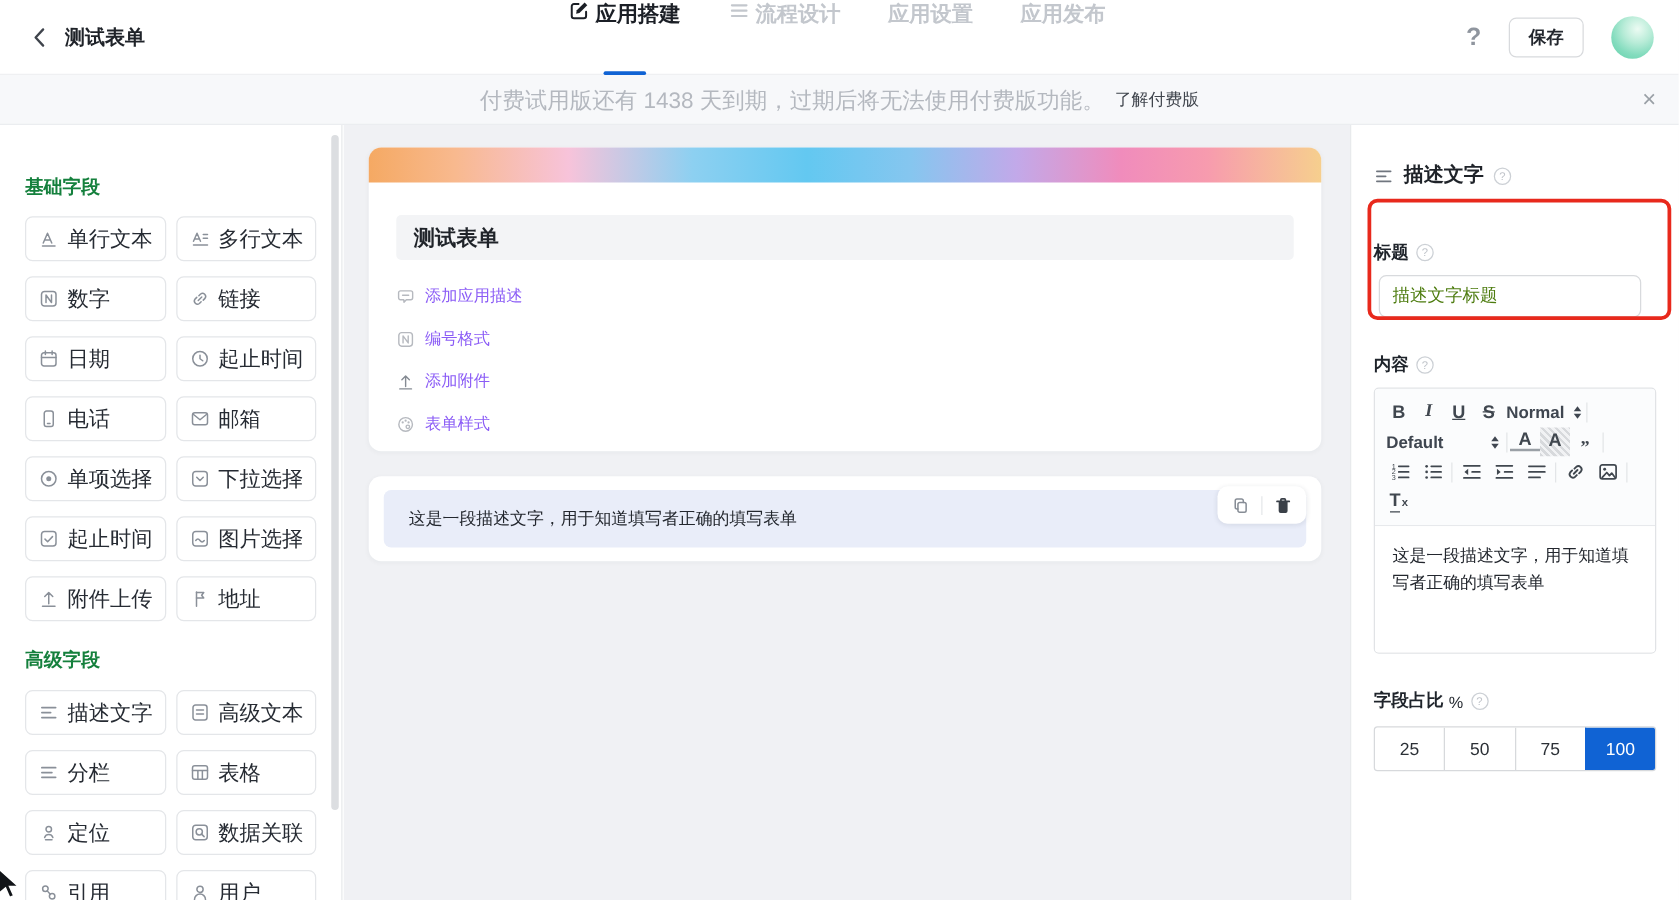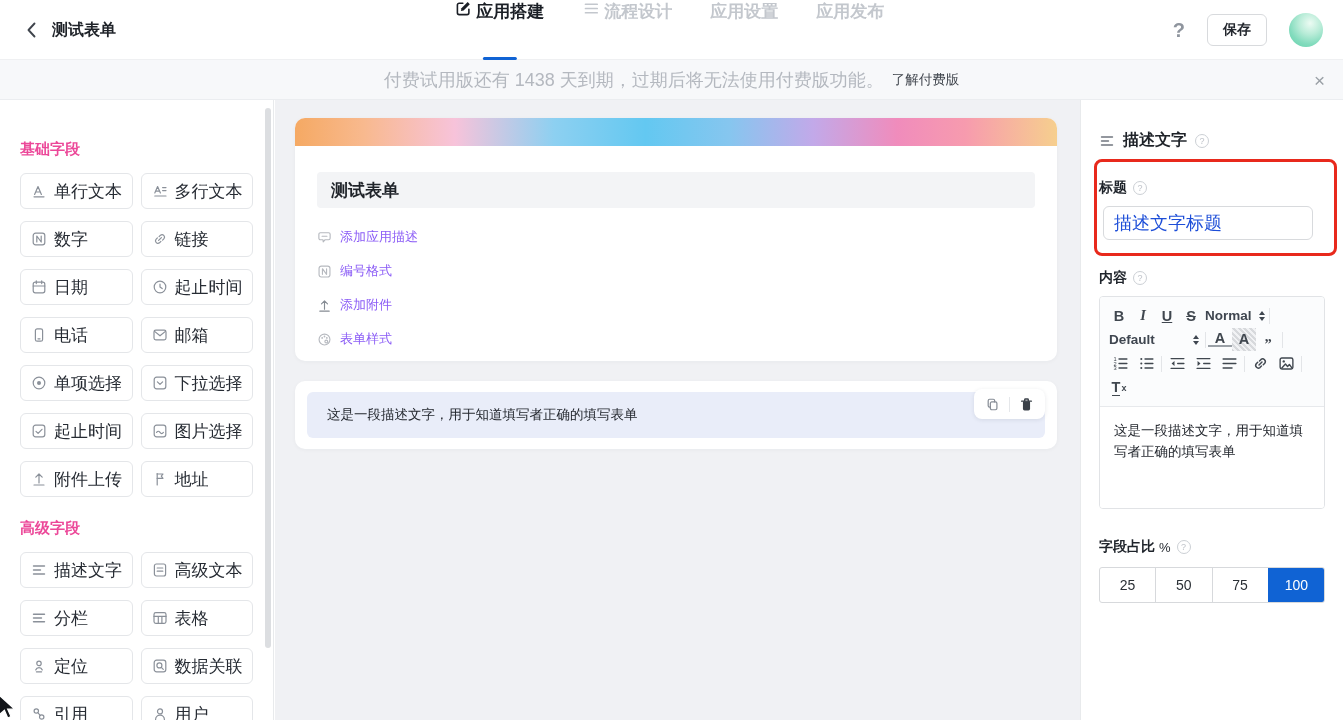--- a/index.html
+++ b/index.html
@@ -27,21 +27,21 @@
   .n-text { font-size:18px; color:#b4b8bf; }
   .n-link { font-size:13.5px; color:#3f444c; cursor:pointer; }
   .n-close { position:absolute; right:18px; top:50%; transform:translateY(-50%); font-size:19px; color:#9aa0a6; cursor:pointer; line-height:1; }
 
   
   #sidebar { position:absolute; left:0; top:100px; width:274px; height:620px; background:#fff; border-right:1px solid #e8eaec; padding:40px 20px 0 20px; overflow:hidden; }
   #canvas  { position:absolute; left:275px; top:100px; width:805px; height:620px; background:#f0f1f4; overflow:hidden; }
   #panel   { position:absolute; right:0; top:100px; width:263px; height:620px; background:#fff; border-left:1px solid #e8eaec; padding:0 18px; overflow:hidden; }
 
   
-  .sb-title { font-size:15px; font-weight:700; color:#ec4899; margin-bottom:14px; }
+  .sb-title { font-size:15px; font-weight:700; color:#15803d; margin-bottom:14px; }
   .fld-grid { display:grid; grid-template-columns:1fr 1fr; gap:12px 8px; margin-bottom:22px; }
   .fld { height:36px; background:#fff; border:1px solid #e4e6e9; border-radius:6px; display:flex; align-items:center; gap:7px; padding:0 8px 0 10px; font-size:17px; color:#262b33; cursor:grab; font-family:inherit; white-space:nowrap; }
   .fld .icon { width:16px; height:16px; color:#8a9099; flex:none; }
   .sb-scrollbar { position:absolute; right:2px; top:8px; width:6px; height:540px; border-radius:3px; background:#dcdee1; cursor:pointer; }
 
   .icon { display:inline-flex; }
   .icon svg { width:100%; height:100%; display:block; }
 
   
   .card { position:absolute; left:20px; width:762px; background:#fff; border-radius:10px; box-shadow:0 1px 4px rgba(30,40,60,.04); }
@@ -64,24 +64,24 @@
   .pill-div { width:1px; height:15px; background:#e5e7ea; }
 
   
   .p-head { margin-top:30px; display:flex; align-items:center; gap:8px; }
   .p-head .icon { width:16px; height:16px; color:#70767f; }
   .p-head h2 { font-size:16px; font-weight:700; color:#1f2329; }
   .qc { width:14px; height:14px; border:1px solid #ccd0d5; border-radius:50%; color:#bfc3c9; font-size:9px; display:inline-flex; align-items:center; justify-content:center; cursor:pointer; flex:none; }
   .p-label { display:flex; align-items:center; gap:6px; font-size:14px; }
   .p-label b { font-weight:700; color:#1f242b; }
   .p-label .unit { font-size:13px; color:#1f242b; margin-left:-2px; }
-  .lbl-title { margin-top:28px;text-align:center; }
+  .lbl-title { margin-top:42px;text-align:center; }
   .lbl-content { margin-top:29px; }
   .lbl-width { margin-top:29px;text-align:right; }
-  .p-input { margin-top:9px; margin-left:4px; width:210px; height:34px; border:1px solid #d8dadd; border-radius:6px; padding:0 10px; font-size:18px; color:#1d4ed8; font-family:inherit; background:#fff; outline:none; }
+  .p-input { margin-top:9px; margin-left:4px; width:210px; height:34px; border:1px solid #d8dadd; border-radius:6px; padding:0 10px; font-size:14px; color:#4d7c0f; font-family:inherit; background:#fff; outline:none; }
 
   .editor { margin-top:9px; width:226px; border:1px solid #e1e3e6; border-radius:4px; overflow:hidden; }
   .tb { background:#fbfcfd; border-bottom:1px solid #e7e9ec; padding:6px 7px; }
   .tb-row { display:flex; align-items:center; height:23px; margin:1px 0; }
   .tb-btn { height:23px; display:flex; align-items:center; justify-content:center; color:#40474f; cursor:pointer; flex:none; }
   .tb-btn.w-letter { width:24px; font-size:14.5px; }
   .tb-btn.w-ic { width:26px; }
   .tb-btn .icon { width:17px; height:17px; }
   .tb-div { width:1px; height:16px; background:#e3e5e8; margin:0 2px; flex:none; }
   .g-bold { font-weight:800; }

